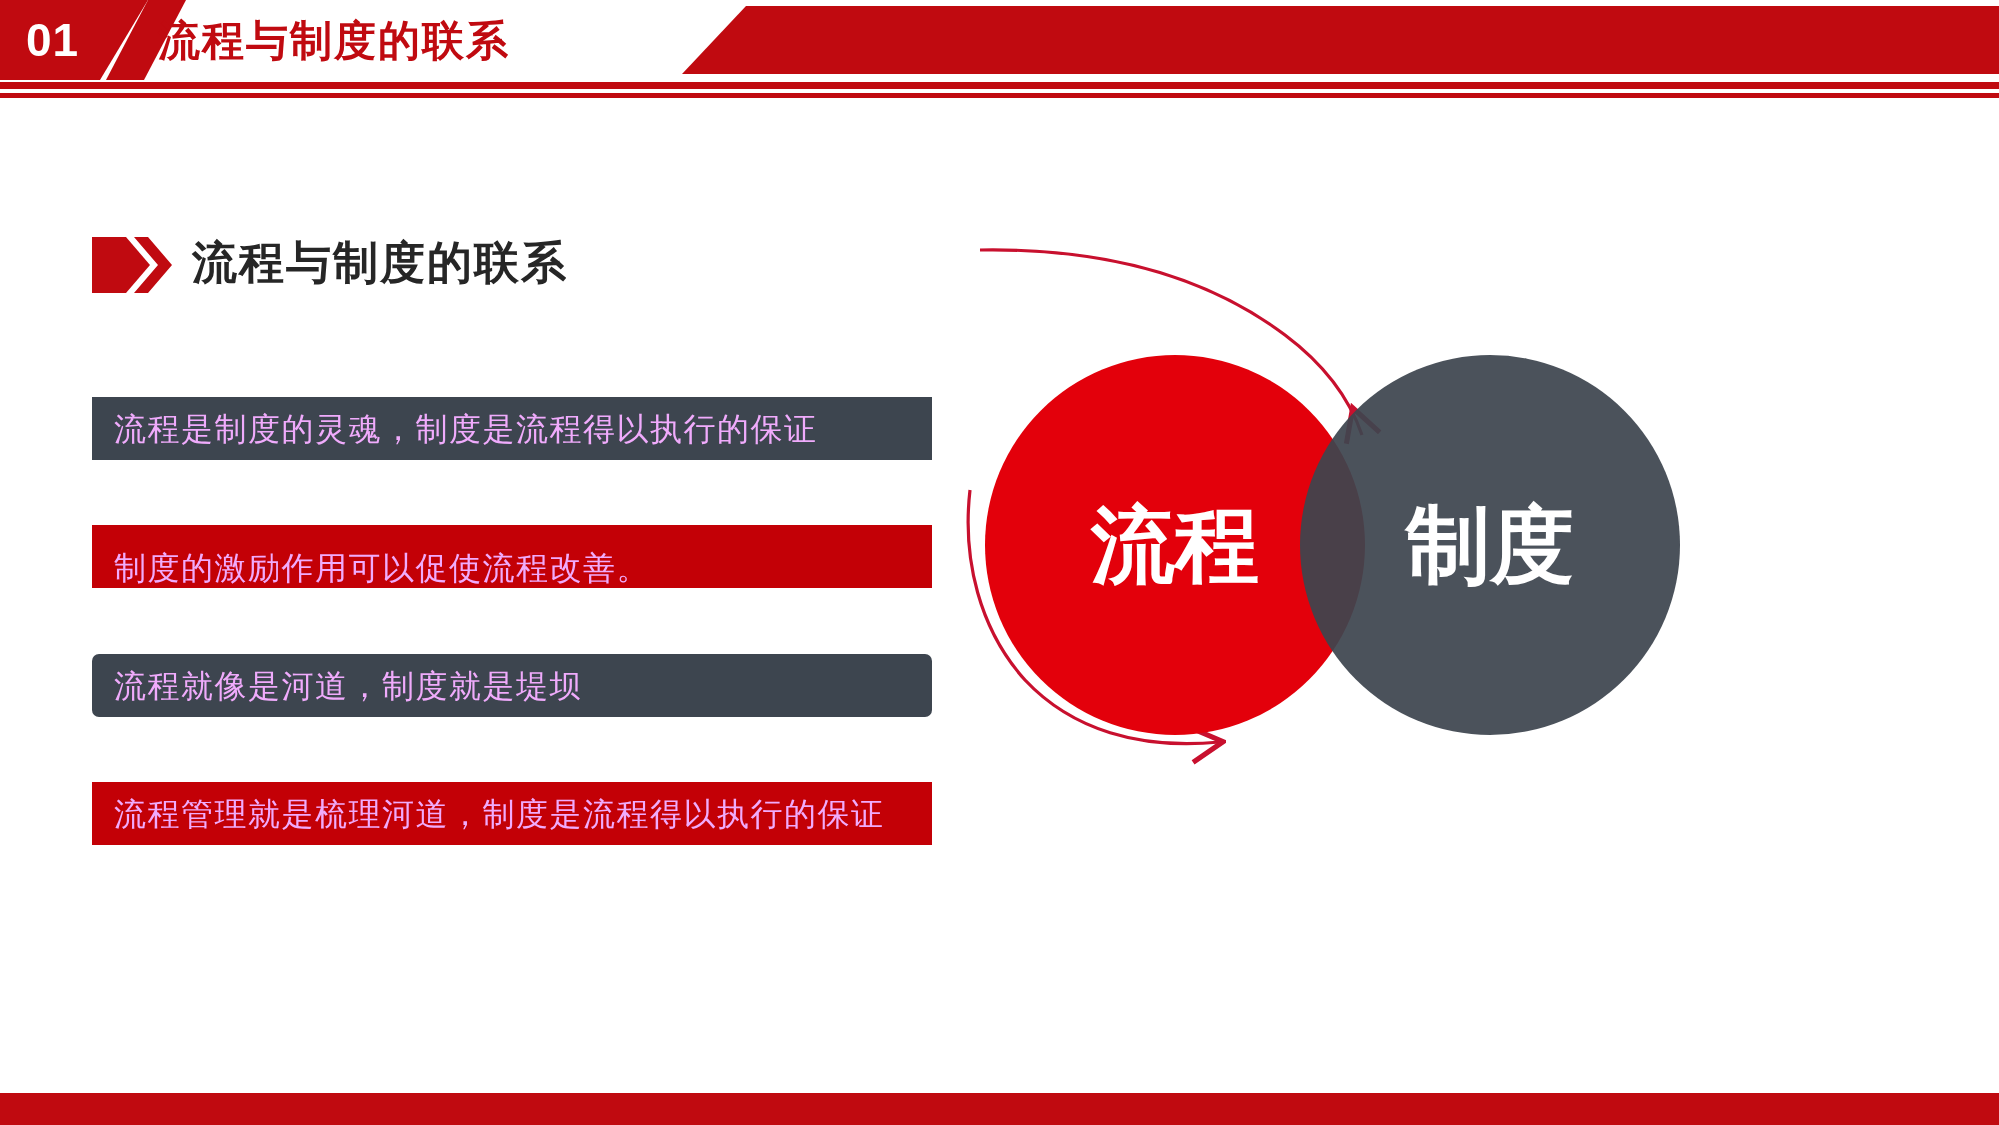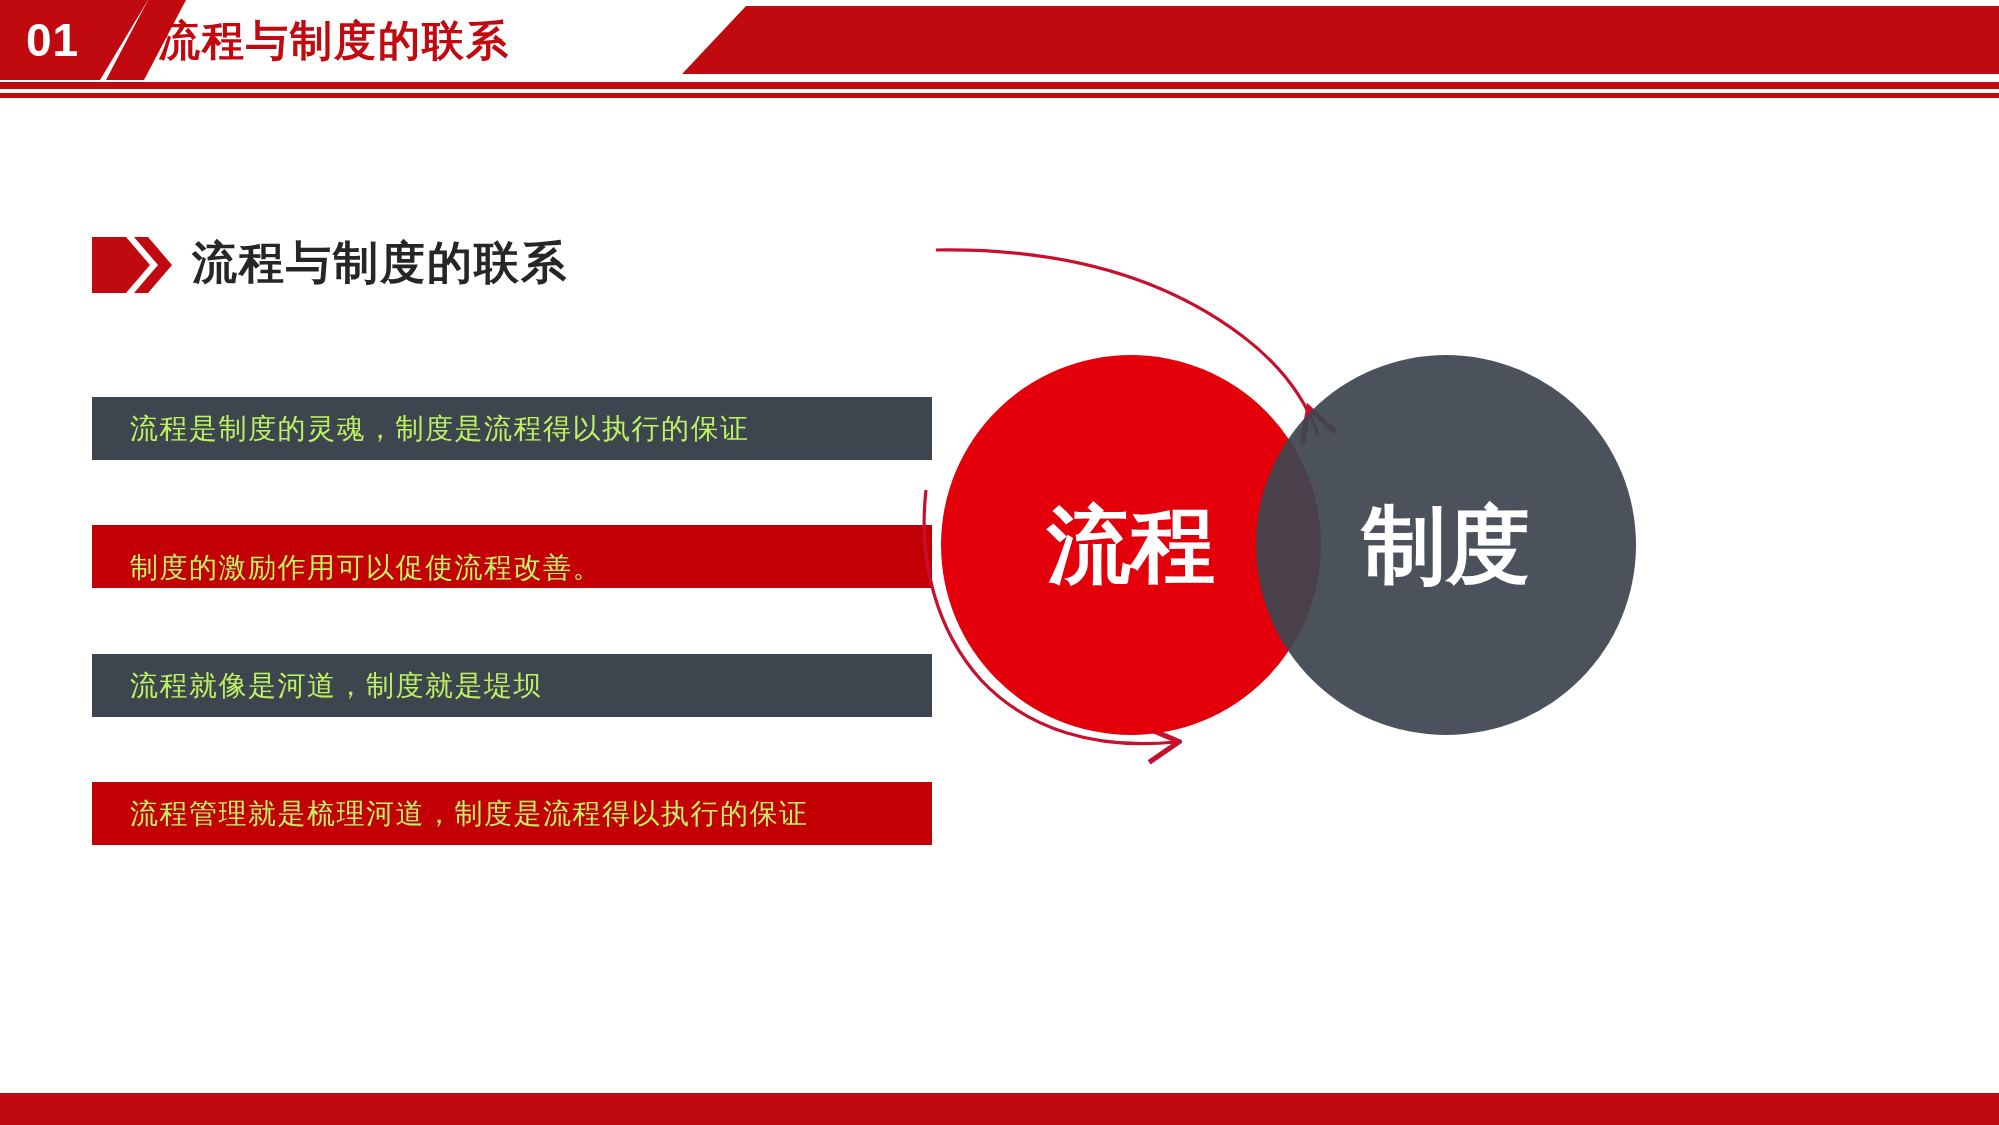--- a/index.html
+++ b/index.html
@@ -58,31 +58,31 @@
   }
 
   
   .bar{
     position:absolute; left:92px; width:840px; height:63px;
     display:flex; align-items:center;
   }
   .bar.dark{ background:#3D454F; }
   .bar.red{ background:#C30006; }
   .bar-text{
-    color:#bef264; font-size:28px; letter-spacing:1.5px;
-    padding-left:38px; line-height:40px;
+    color:#f0abfc; font-size:32px; letter-spacing:1.5px;
+    padding-left:22px; line-height:40px;
     font-family:"DejaVu Serif","Liberation Serif", serif;
   }
   .bar-0{ top:397px; }
   .bar-1{ top:525px;align-items:flex-end; }
-  .bar-2{ top:654px; }
+  .bar-2{ top:654px;border-radius:7px; }
   .bar-3{ top:782px; }
 
   
-  .venn{ position:absolute; left:916px; top:230px; width:1000px; height:680px; }
+  .venn{ position:absolute; left:960px; top:230px; width:1000px; height:680px; }
   .venn svg{ display:block; }
 
   
   .footer{ position:absolute; left:0; top:1093px; width:1999px; height:32px; background:#C00A10; }
 </style>
 </head>
 <body>
 
 <div class="header">
   <div class="hdr-num-shape"></div>

